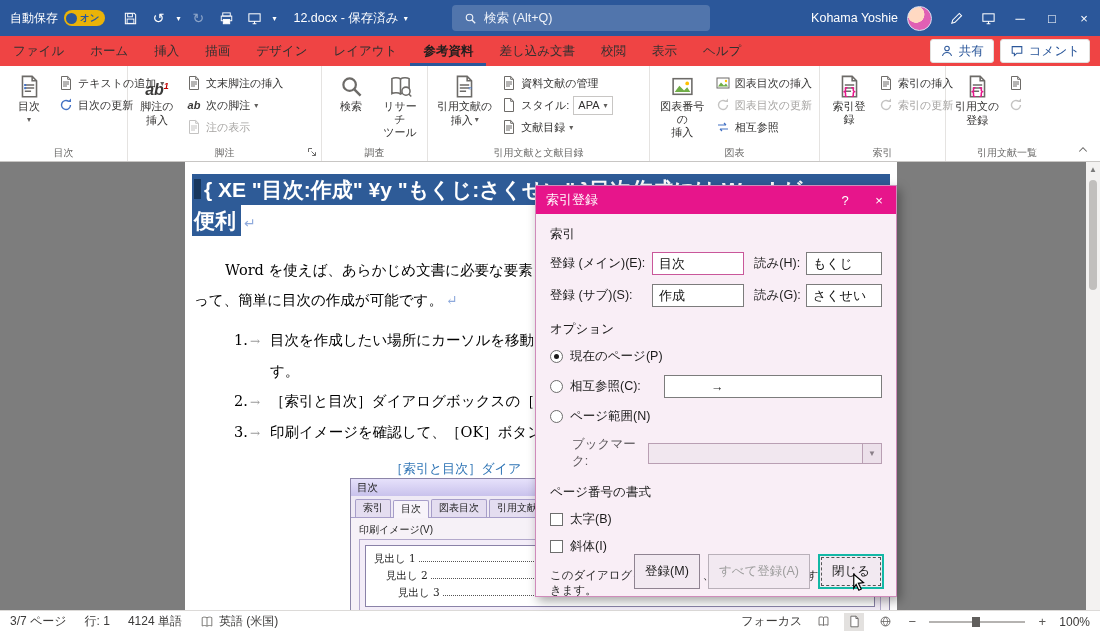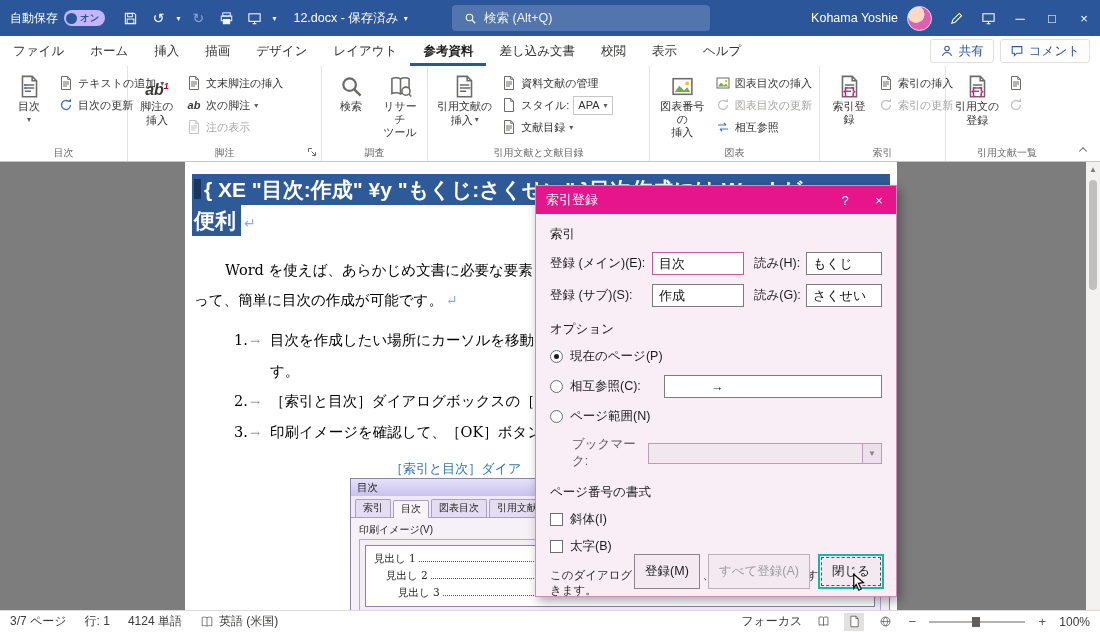--- a/index.html
+++ b/index.html
@@ -7,38 +7,38 @@
   body{position:relative;font-family:"Liberation Sans","DejaVu Sans",sans-serif;background:#7d7d7d;overflow:hidden;color:#201f1e}
   svg{display:block}
   .ic16{width:16px;height:16px;color:#6d6b68;flex:none}
   .ic14{width:14px;height:14px;color:#6d6b68;flex:none}
   .ic24{width:25px;height:25px;color:#6d6b68}
   .blue{color:#4472c4}
 
   
   .titlebar{position:absolute;top:0;left:0;right:0;height:36px;background:#2b579a;color:#fff;display:flex;align-items:center;z-index:40}
   .autosave{display:flex;align-items:center;gap:6px;margin-left:10px;font-size:12px}
-  .pill{display:inline-flex;align-items:center;gap:3px;background:#c4b5fd;border-radius:9px;height:16px;padding:0 6px 0 2px;cursor:default}
+  .pill{display:inline-flex;align-items:center;gap:3px;background:#eab308;border-radius:9px;height:16px;padding:0 6px 0 2px;cursor:default}
   .knob{width:11px;height:11px;border-radius:50%;background:#2b579a}
   .pill-txt{font-size:9.5px;font-weight:bold;color:#2b579a}
   .qat{display:flex;align-items:center;gap:2px;margin-left:12px}
   .qbtn{width:26px;height:28px;display:flex;align-items:center;justify-content:center;font-size:14px;color:#fff}
   .qbtn svg{width:15px;height:15px;color:#fff}
   .qchev{font-size:8px;width:10px}
   .tb-title{display:flex;align-items:center;gap:5px;font-size:12.5px;margin-left:14px;white-space:nowrap}
   .searchbox{position:absolute;left:452px;top:5px;width:258px;height:26px;background:rgba(255,255,255,.18);border-radius:4px;display:flex;align-items:center;gap:7px;padding-left:12px;font-size:12.5px;color:#eef2f9}
   .searchbox svg{width:13px;height:13px;color:#eef2f9}
   .tb-right{margin-left:auto;display:flex;align-items:center;gap:0}
   .uname{font-size:12.5px;margin-right:9px;white-space:nowrap}
   .avatar{width:25px;height:25px;border-radius:50%;background:radial-gradient(circle at 35% 32%,#ffd9c2 0 38%,#e05fb4 40% 100%);border:1px solid #d8def0;margin-right:8px}
   .wbtn{width:32px;height:36px;display:flex;align-items:center;justify-content:center;font-size:13px;color:#fff}
   .wbtn svg{width:15px;height:15px;color:#fff}
 
   
-  .tabrow{position:absolute;top:36px;left:0;right:0;height:30px;background:#ffffff;display:flex;align-items:stretch;z-index:39}
+  .tabrow{position:absolute;top:36px;left:0;right:0;height:30px;background:#ef4444;display:flex;align-items:stretch;z-index:39}
   .tab{display:flex;align-items:center;padding:0 13px;font-size:12.5px;color:#323130;white-space:nowrap}
   .tab.active{font-weight:bold;color:#201f1e;box-shadow:inset 0 -3px 0 #2b579a}
   .tr-right{margin-left:auto;display:flex;align-items:center;gap:6px;padding-right:10px}
   .tr-btn{display:flex;align-items:center;gap:5px;color:#2b579a;font-size:12.5px;border:1px solid #e1dfdd;border-radius:3px;height:24px;padding:0 9px;background:#fff}
   .tr-btn svg{width:14px;height:14px;color:#2b579a}
 
   
   .ribbon{position:absolute;top:66px;left:0;right:0;height:96px;background:#fff;border-bottom:1px solid #c8c6c4;display:flex;z-index:38}
   .rgroup{position:relative;display:flex;align-items:flex-start;gap:2px;padding:3px 3px 16px 6px;border-right:1px solid #e5e3e1;height:95px}
   .glabel{position:absolute;bottom:1px;left:0;right:0;text-align:center;font-size:10px;color:#696867;white-space:nowrap}
@@ -608,25 +608,25 @@
     <div class="bkrow">
       <span class="bklabel">ブックマーク:</span>
       <span class="combo">
           <span class="combo-fill"></span>
           <span class="combo-btn">▼</span>
         </span>
     </div>
     <div class="dsec" style="margin-top:14px">ページ番号の書式</div>
     <div class="cbrow">
       <span class="cbx"></span>
-      <span>斜体(I)</span>
+      <span>太字(B)</span>
     </div>
     <div class="cbrow">
       <span class="cbx"></span>
-      <span>太字(B)</span>
+      <span>斜体(I)</span>
     </div>
     <div class="dnote">このダイアログを開いたまま、複数の索引を登録することができます。</div>
     <div class="dbtns">
       <span class="dbtn">登録(M)</span>
       <span class="dbtn dis">すべて登録(A)</span>
       <span class="dbtn focus">閉じる</span>
     </div>
   </div>
 </div>
 

